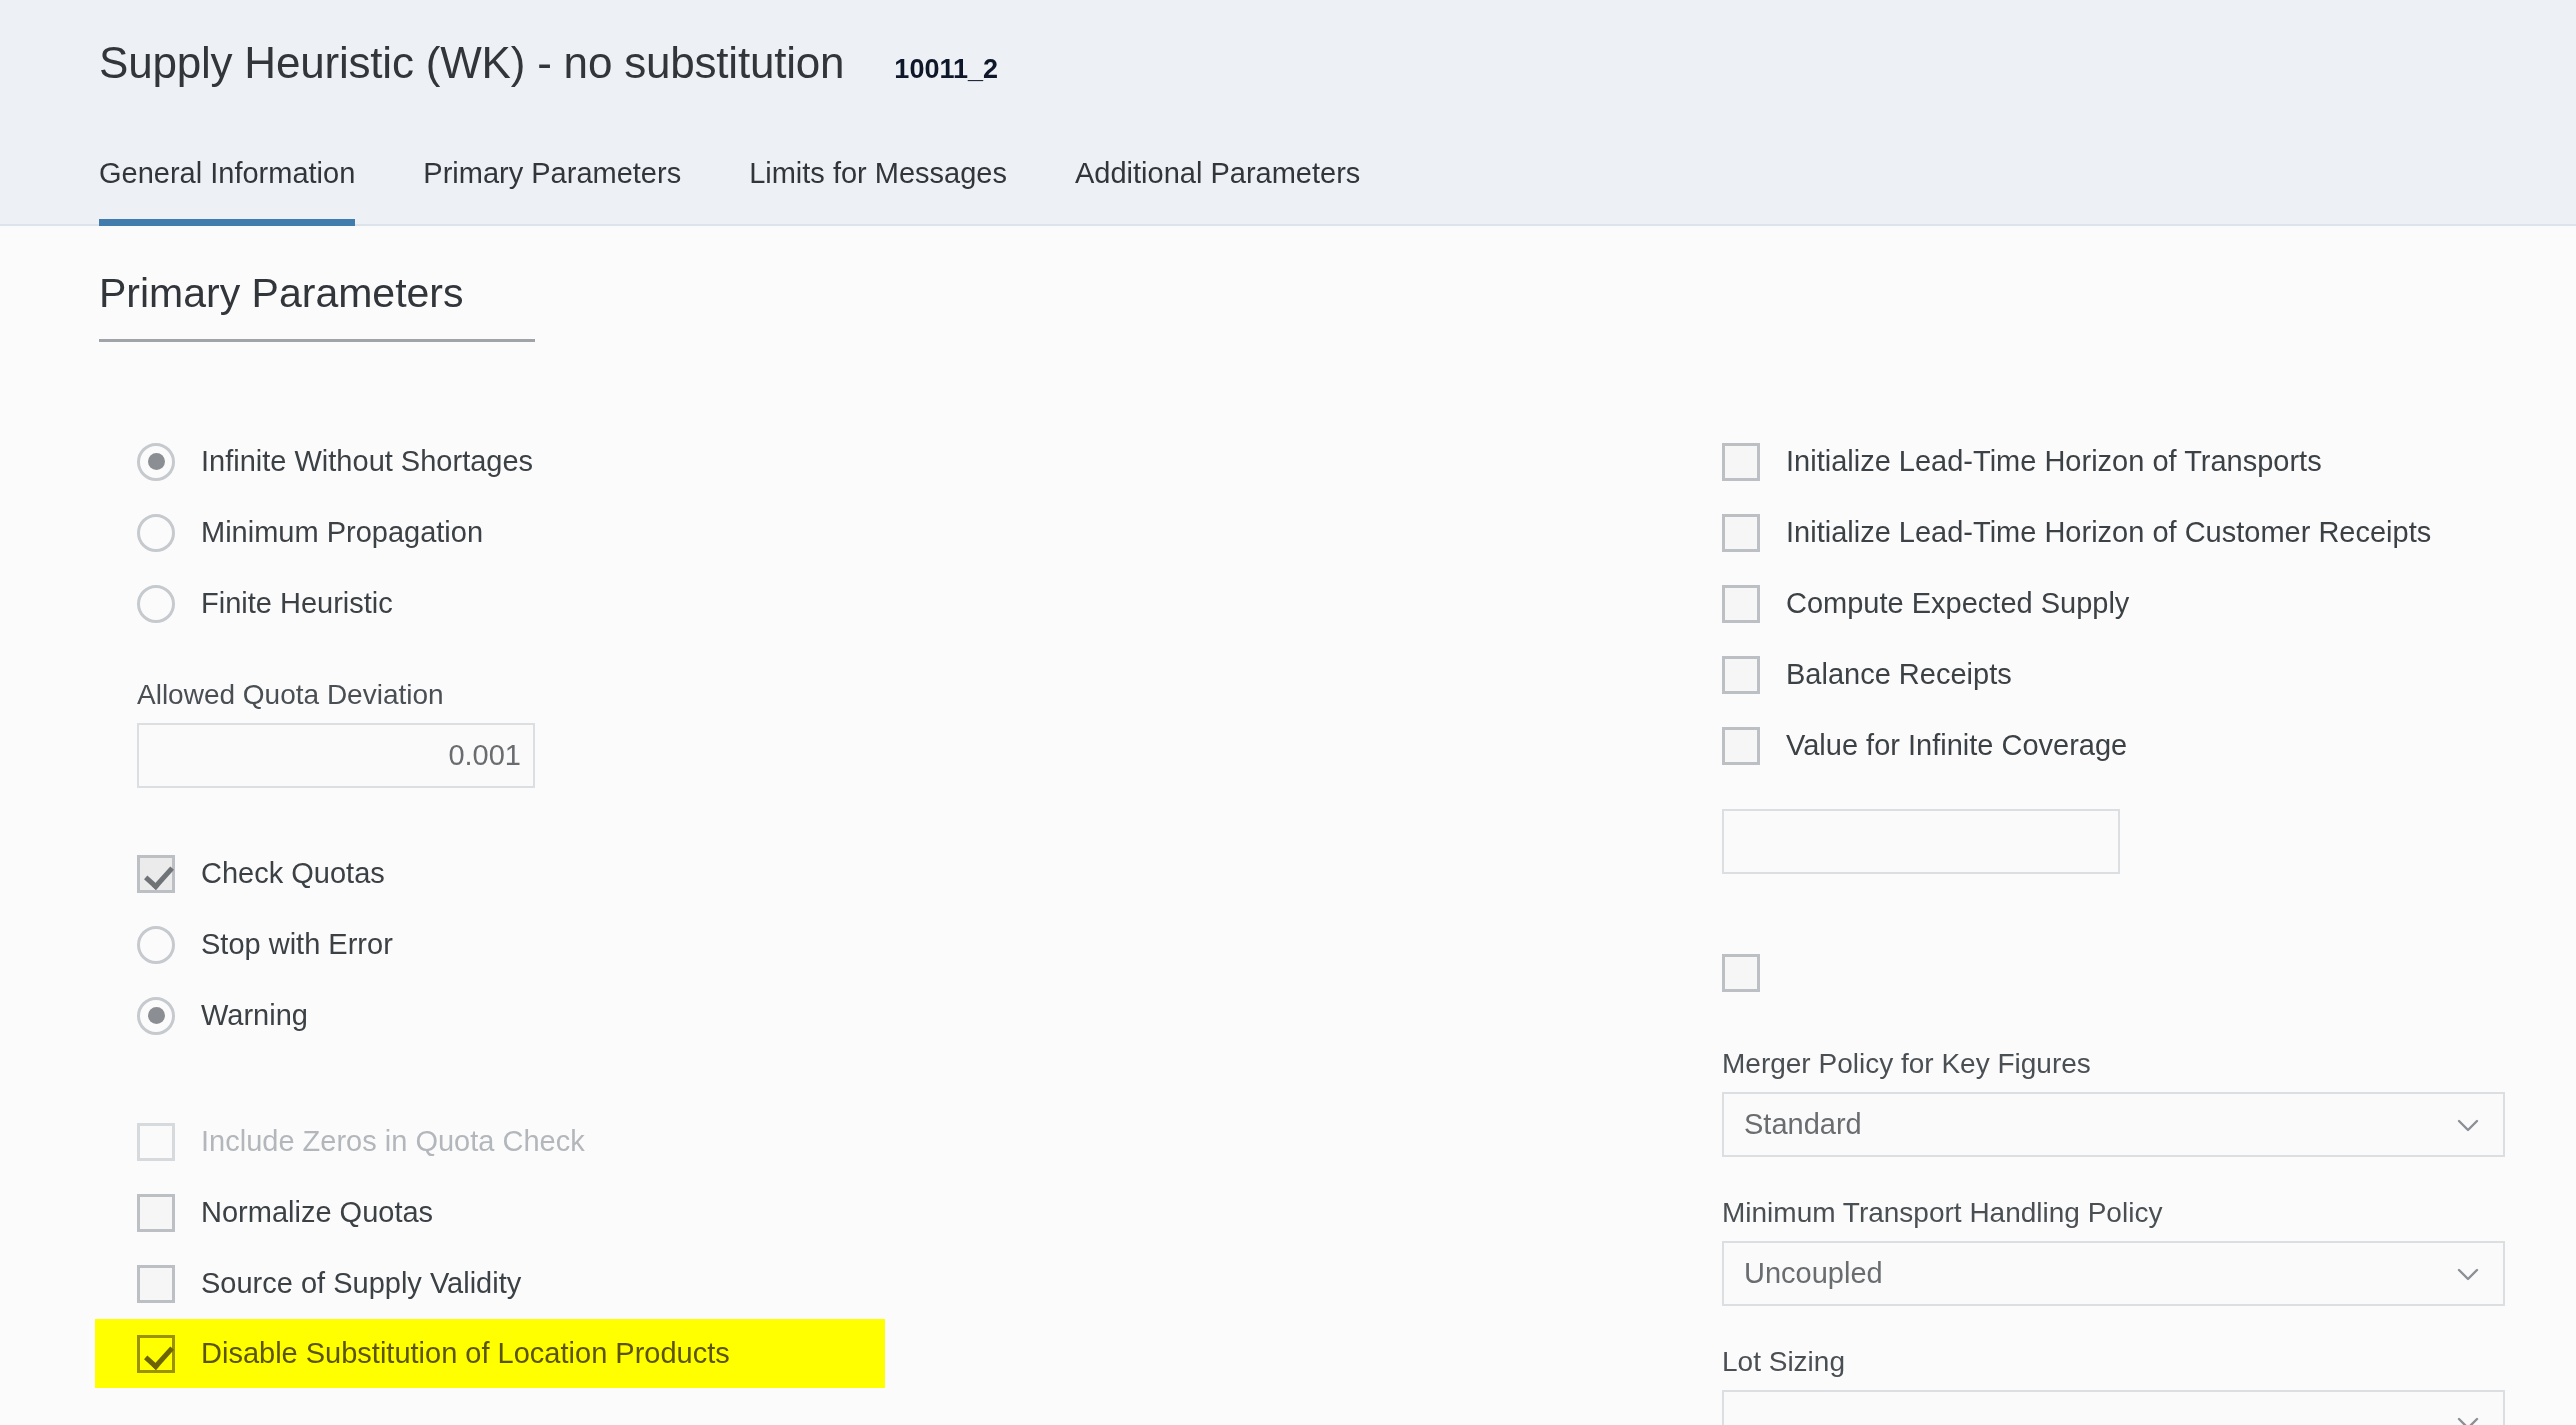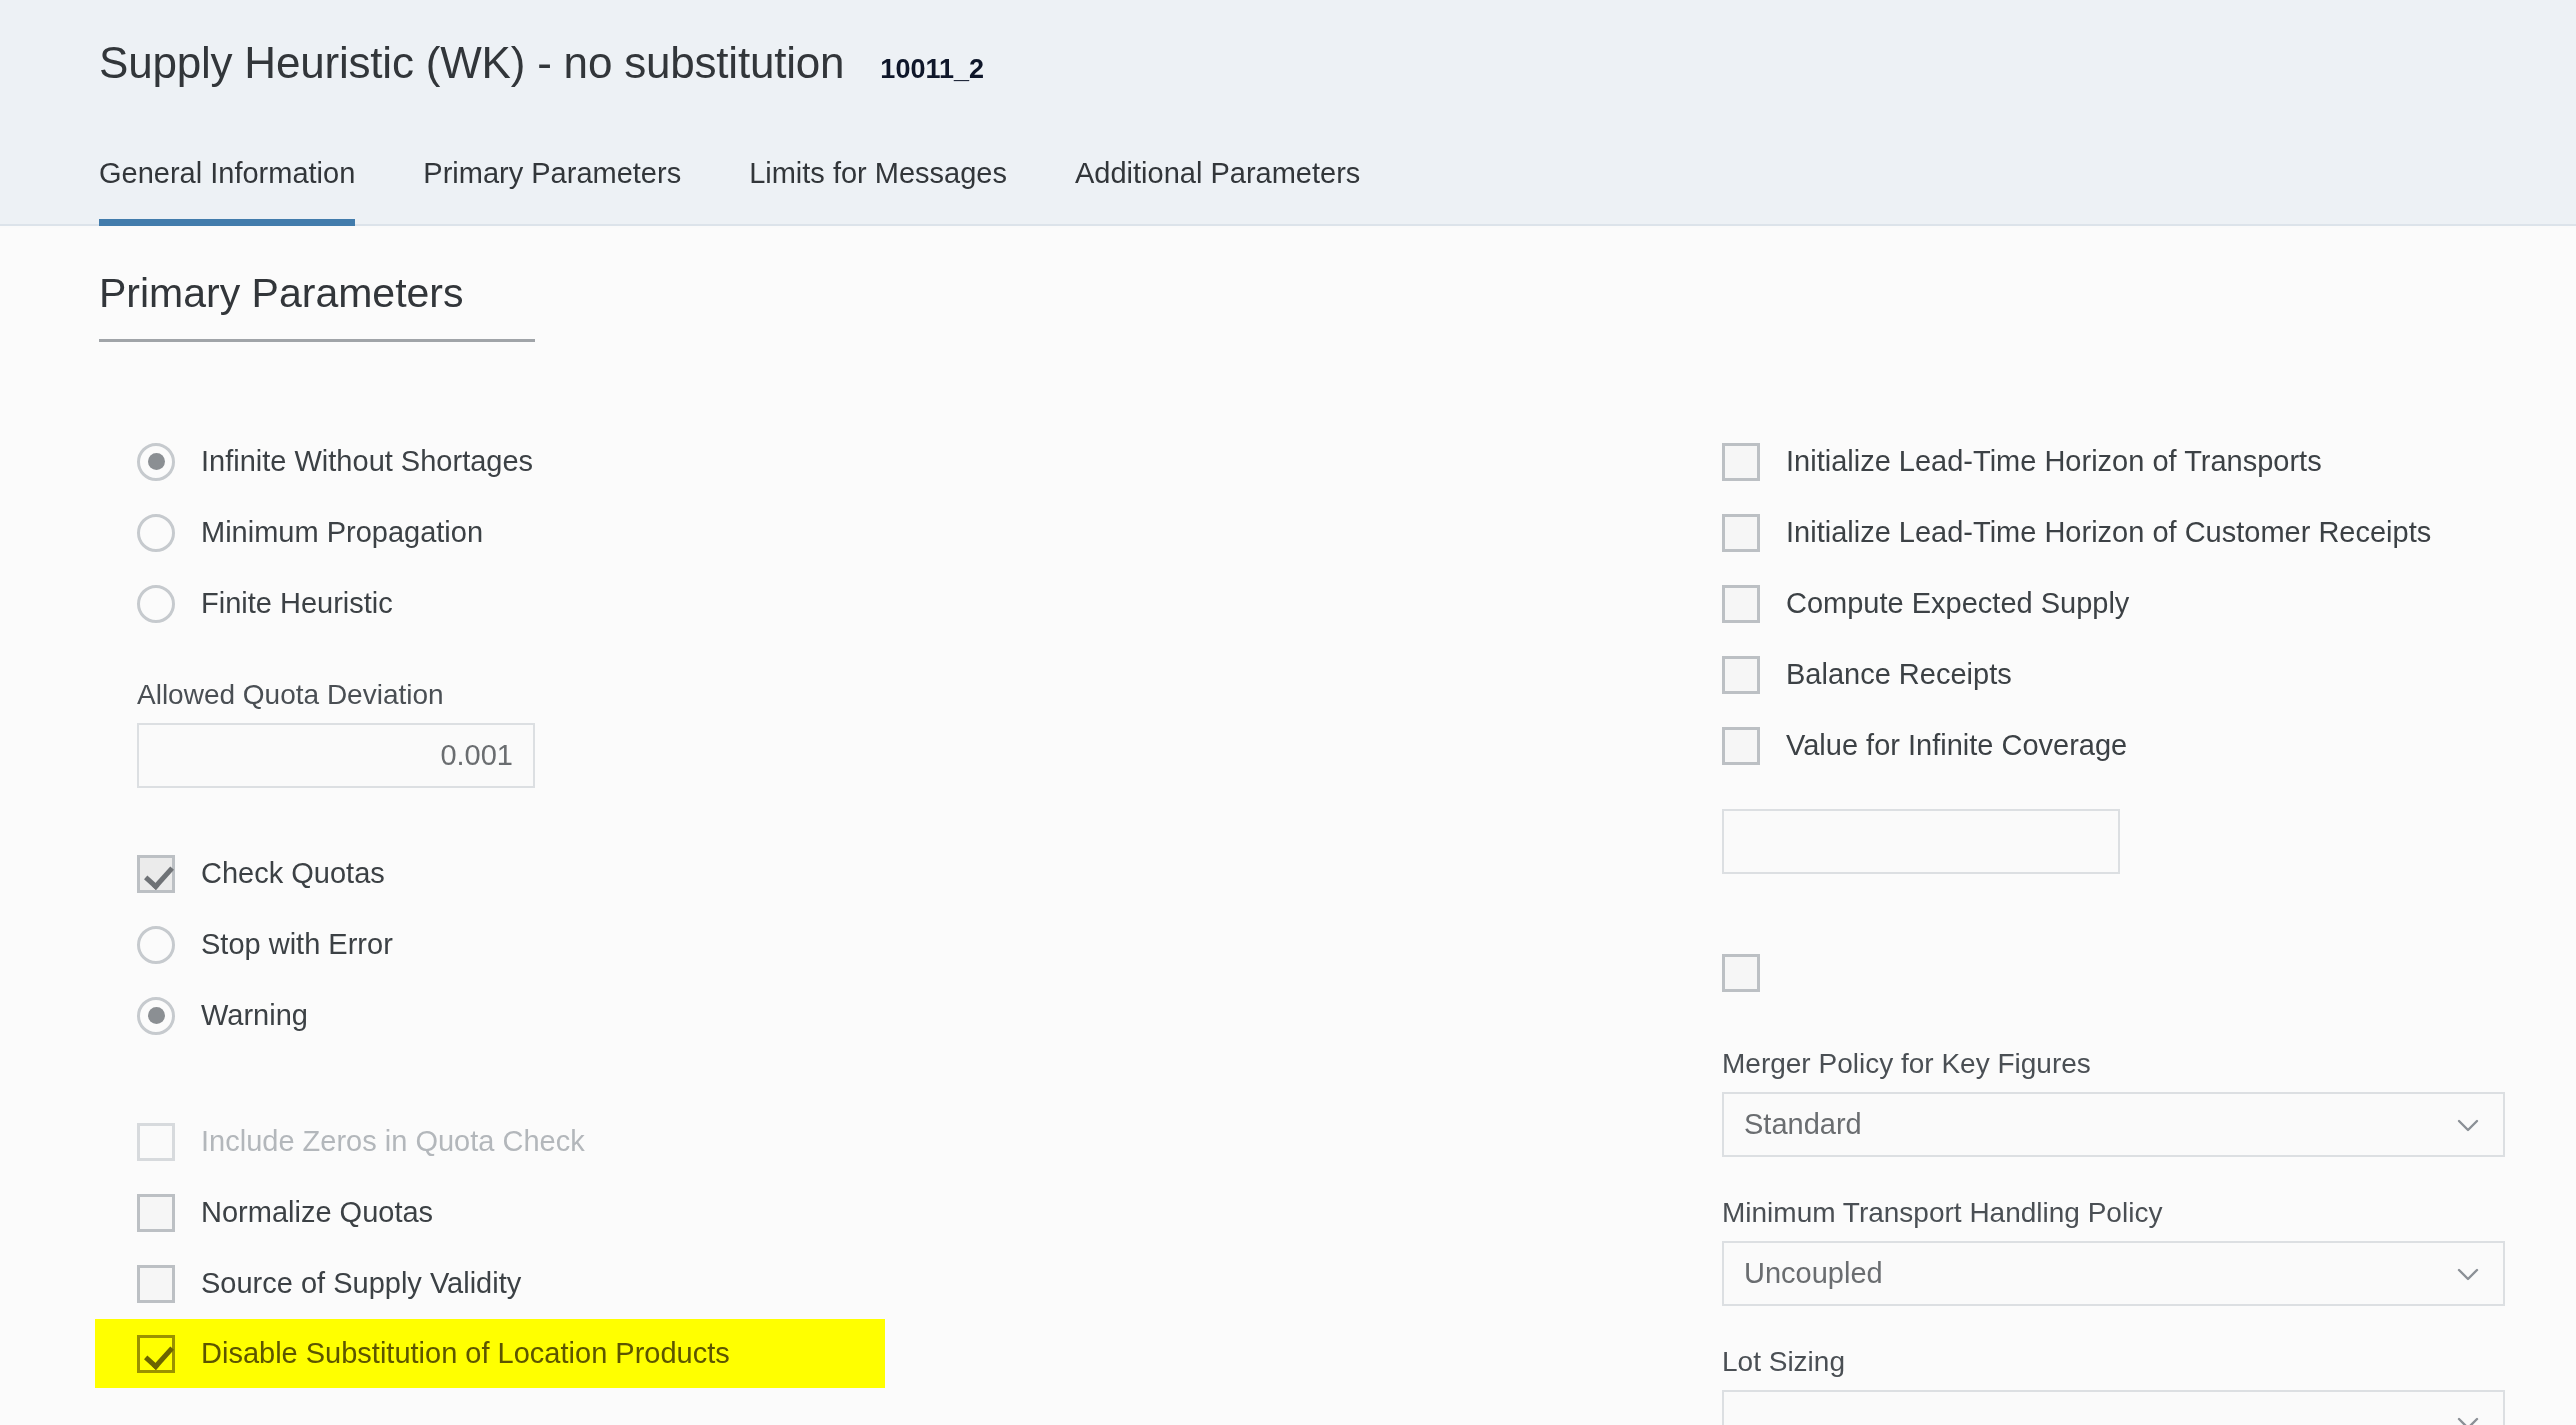--- a/index.html
+++ b/index.html
@@ -27,21 +27,21 @@
     width: 2576px; height: 226px;
     background: #edf1f5;
     border-bottom: 2px solid #dce3ea;
   }
 
   .title-row {
     position: absolute;
     left: 99px; top: 38px;
     display: flex;
     align-items: baseline;
-    gap: 36px;
+    gap: 50px;
   }
 
   .obj-title {
     font-size: 44px;
     font-weight: 400;
     color: #32363a;
     letter-spacing: -0.2px;
     white-space: nowrap;
   }
 
@@ -200,21 +200,21 @@
     margin-bottom: 12px;
     white-space: nowrap;
   }
 
   .input-box {
     height: 65px;
     border: 2px solid #dcdfe2;
     background: #fafafa;
     display: flex;
     align-items: center;
-    padding: 0 20px;
+    padding: 0 12px;
   }
 
   .input-val {
     font-size: 29px;
     color: #6a6d70;
     width: 100%;
   }
   .input-val.right { text-align: right; }
 
   .select-box {

